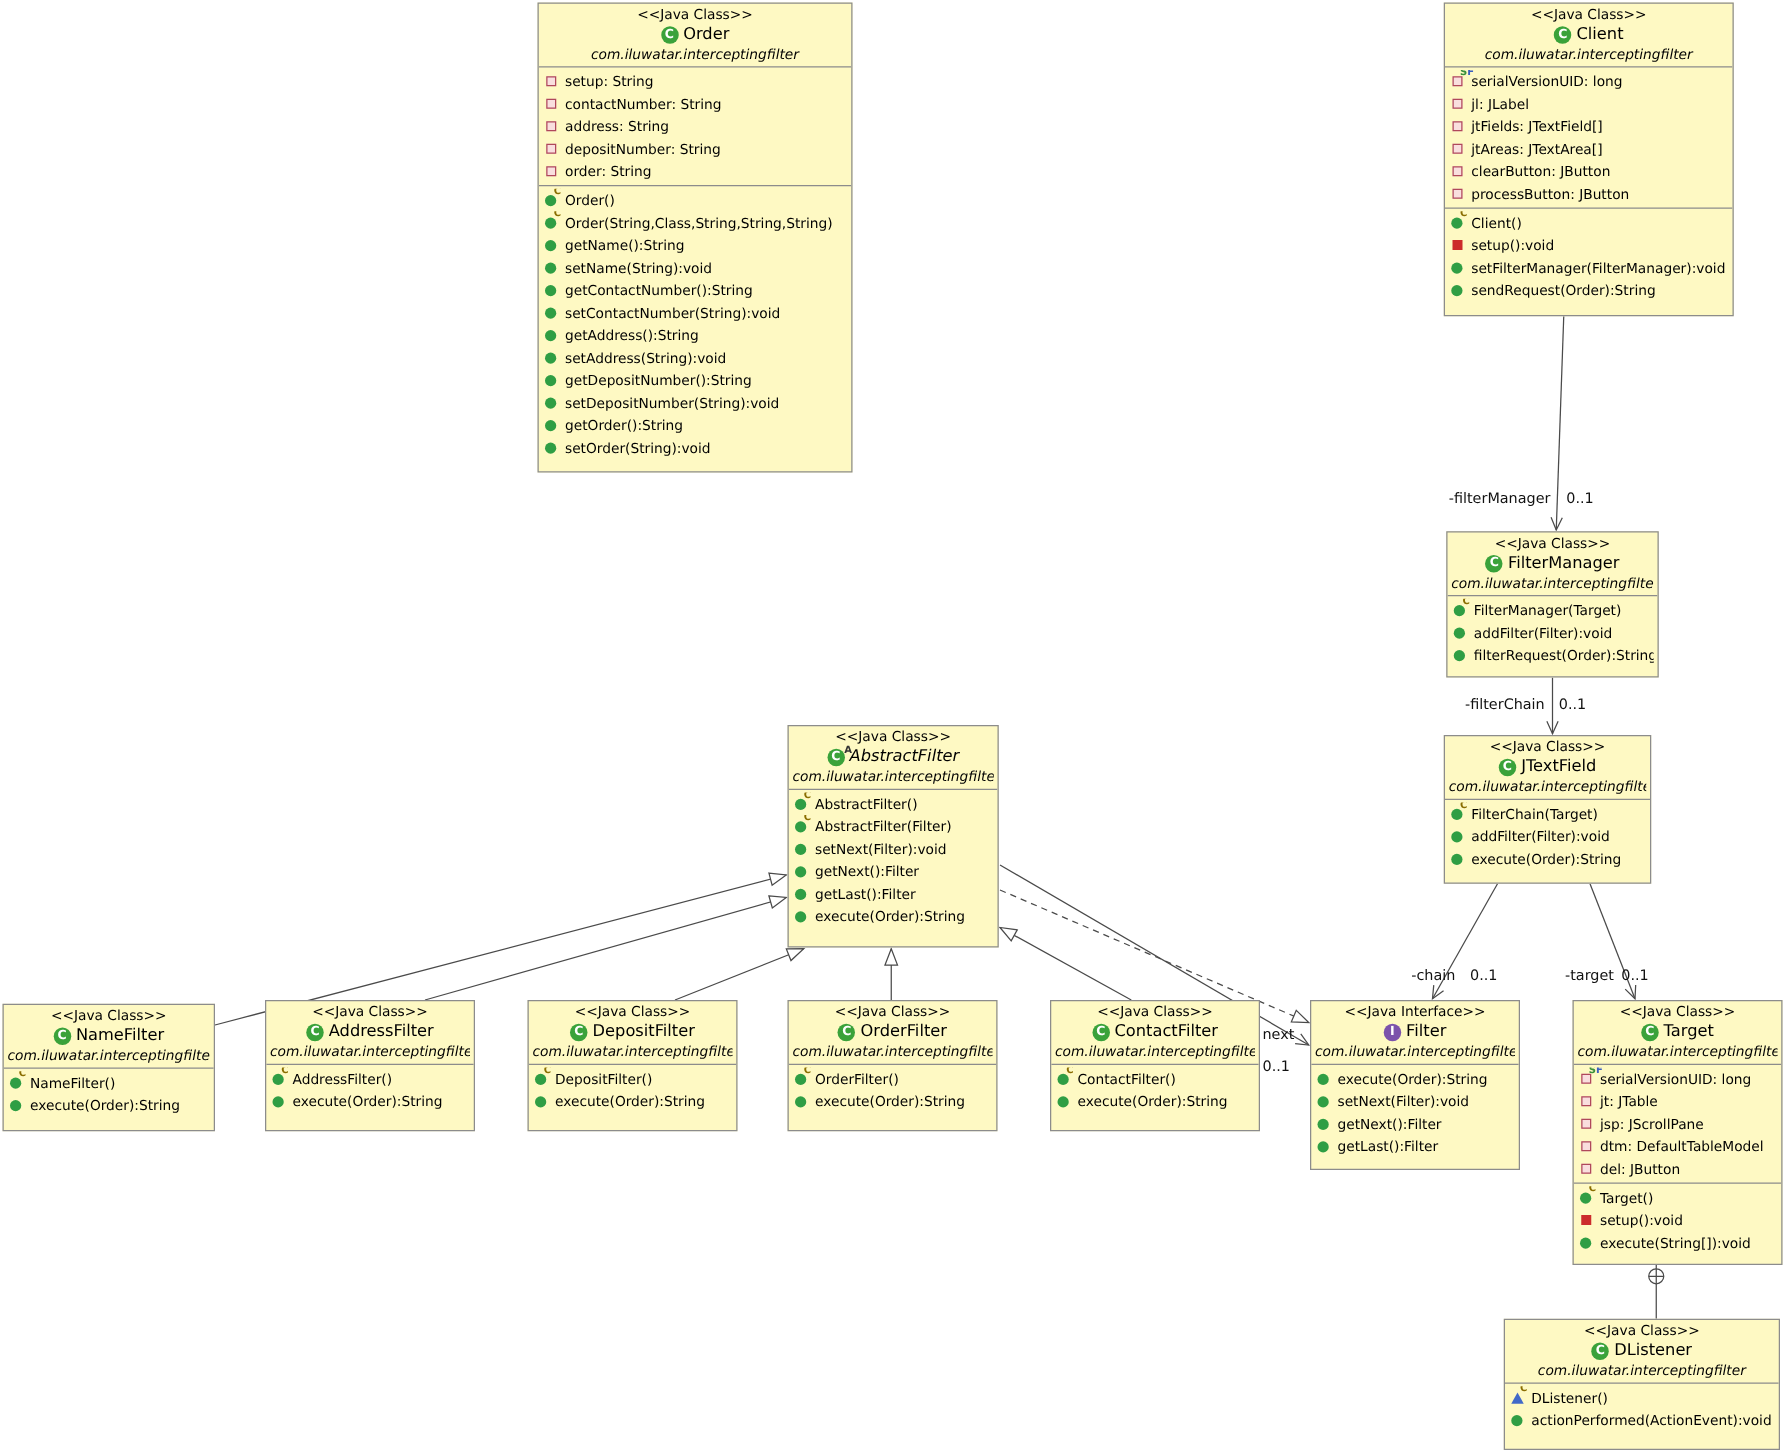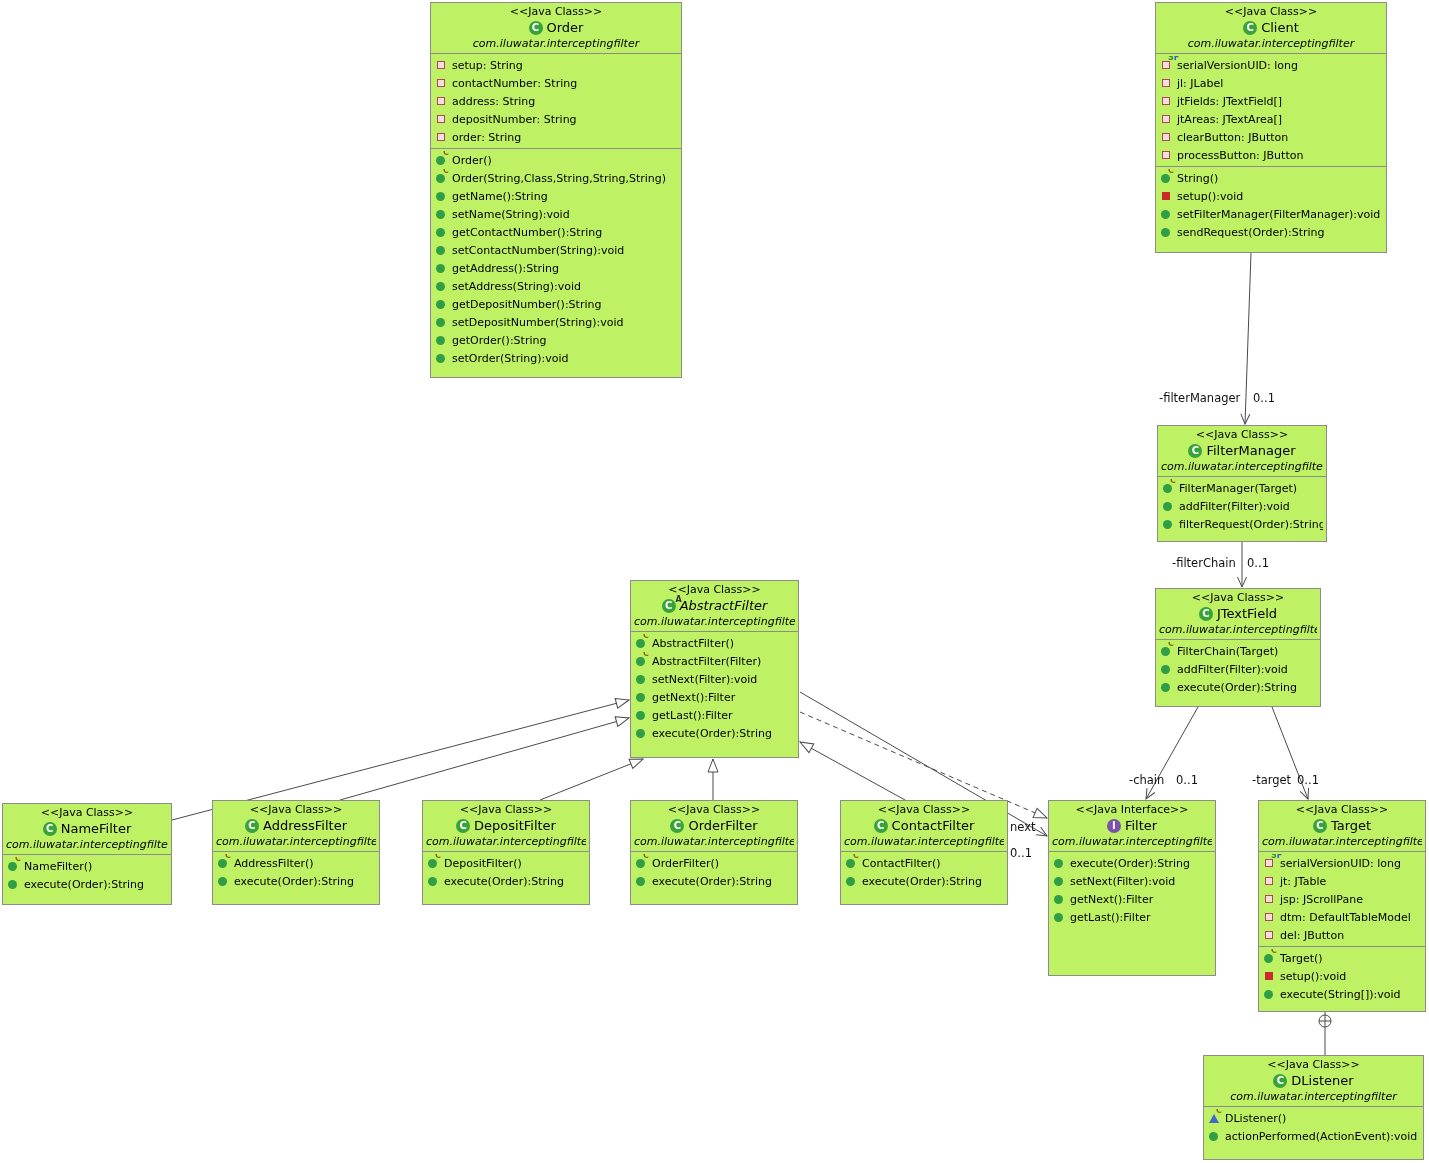--- a/index.html
+++ b/index.html
@@ -1,21 +1,21 @@
 <!DOCTYPE html>
 <html><head>
 <meta charset="utf-8">
 <style>
   * { box-sizing: border-box; }
   html,body { margin:0; padding:0; background:#fff; font-family:"DejaVu Sans", sans-serif; }
   #diagram { position:relative; width:1429px; height:1163px; background:#ffffff; overflow:hidden; }
   #edge-layer { position:absolute; left:0; top:0; width:1429px; height:1163px; }
   #edge-layer text { font-family:"DejaVu Sans", sans-serif; font-size:11.5px; fill:#111; }
 
-  .class-box { position:absolute; background:#bef264; border:1px solid #8c8c8c;
+  .class-box { position:absolute; background:#fef9c3; border:1px solid #8c8c8c;
                display:flex; flex-direction:column; overflow:hidden; }
   .hdr { text-align:center; padding:2px 3px; flex:0 0 auto; }
   .stereotype { font-size:11px; line-height:14px; color:#000; white-space:nowrap; overflow:hidden; }
   .name-row { display:flex; justify-content:center; align-items:center; gap:4px; line-height:18px; white-space:nowrap; }
   .cls-name { font-weight:normal; font-size:13px; color:#000; }
   .cls-name.abstract { font-style:italic; }
   .pkg { font-size:11px; line-height:14px; color:#000; white-space:nowrap; overflow:hidden;font-style:italic; }
 
   .hdr-icon { position:relative; width:14px; height:14px; border-radius:50%; background:#3aa23a;
               color:#fff; font-weight:bold; font-size:10px; line-height:14px; text-align:center; flex:0 0 14px; }
@@ -244,21 +244,21 @@
           </span>
           <span>processButton: JButton</span>
         </div>
       </div>
       <div class="compartment methods">
         <div class="member">
           <span class="mi">
             <span class="dot"></span>
             <span class="sup supC">C</span>
           </span>
-          <span>String()</span>
+          <span>Client()</span>
         </div>
         <div class="member">
           <span class="mi">
             <span class="sq solid"></span>
           </span>
           <span>setup():void</span>
         </div>
         <div class="member">
           <span class="mi">
             <span class="dot"></span>
@@ -503,21 +503,21 @@
           <span>ContactFilter()</span>
         </div>
         <div class="member">
           <span class="mi">
             <span class="dot"></span>
           </span>
           <span>execute(Order):String</span>
         </div>
       </div>
     </div>
-    <div class="class-box" style="left: 1048px; top: 800px; width: 168px; height: 176px;">
+    <div class="class-box" style="left: 1048px; top: 800px; width: 168px; height: 136px;">
       <div class="hdr">
         <div class="stereotype">&lt;&lt;Java Interface&gt;&gt;</div>
         <div class="name-row">
           <span class="hdr-icon interface">I</span>
           <span class="cls-name">Filter</span>
         </div>
         <div class="pkg">com.iluwatar.interceptingfilter</div>
       </div>
       <div class="compartment methods">
         <div class="member">

